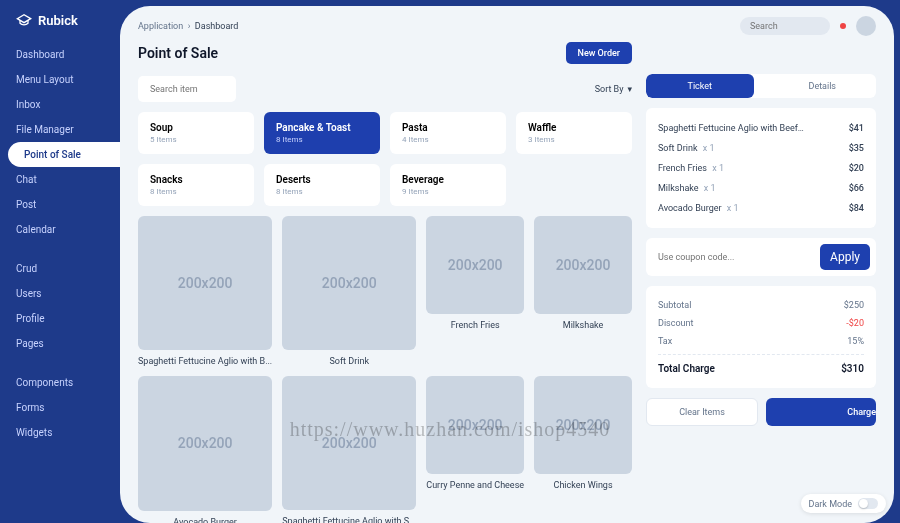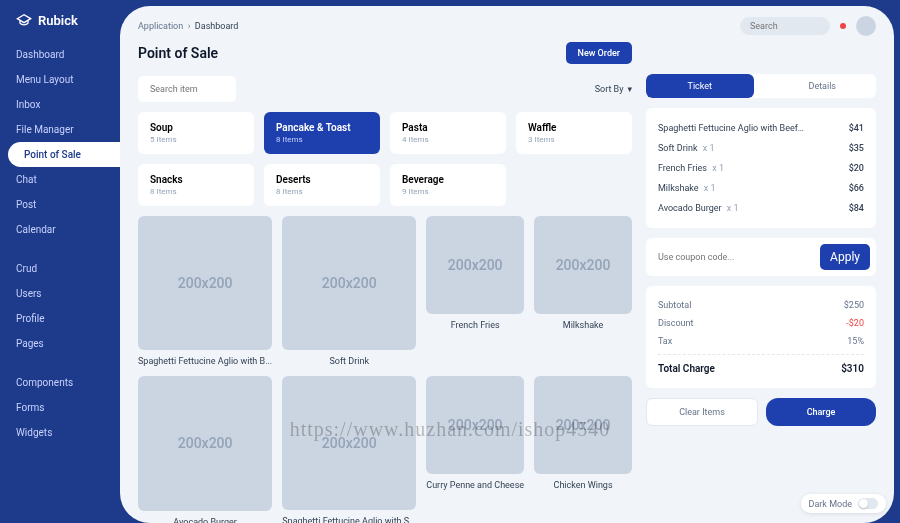--- a/index.html
+++ b/index.html
@@ -51,21 +51,21 @@
 .ticket-price { color: #334155; font-weight: 500; }
 .coupon-box { background: #fff; border-radius: 6px; padding: 6px; display: flex; gap: 6px; }
 .coupon-input { flex: 1; border: none; font-size: 9px; padding: 4px 6px; color: #94a3b8; background: transparent; }
 .coupon-btn { background: #1e40af; color: #fff; border: none; border-radius: 5px; padding: 6px 10px; font-size: 12px; cursor: pointer; }
 .summary-box { background: #fff; border-radius: 6px; padding: 10px 12px; }
 .sum-row { display: flex; justify-content: space-between; padding: 4px 0; font-size: 9px; color: #64748b; }
 .sum-row.total { font-weight: 600; color: #0f172a; font-size: 10px; border-top: 1px dashed #e2e8f0; margin-top: 4px; padding-top: 8px; }
 .discount-val { color: #ef4444; }
 .action-row { display: flex; gap: 8px; }
 .btn-outline { flex: 1; background: #fff; border: 1px solid #e2e8f0; color: #64748b; border-radius: 6px; padding: 8px 0; font-size: 9px; cursor: pointer; }
-.btn-charge { flex: 1; background: #1e40af; color: #fff; border: none; border-radius: 12px; padding: 8px 0; font-size: 9px; cursor: pointer; font-weight: 500; }
+.btn-charge { flex: 1; background: #1e40af; color: #fff; border: none; border-radius: 6px; padding: 8px 0; font-size: 9px; cursor: pointer; font-weight: 500; text-align: right; }
 .darkmode { position: absolute; bottom: 10px; right: 14px; background: #fff; border-radius: 14px; padding: 4px 8px; display: flex; align-items: center; gap: 6px; font-size: 9px; color: #64748b; box-shadow: 0 1px 4px rgba(0,0,0,0.1); }
 .toggle { width: 20px; height: 11px; background: #e2e8f0; border-radius: 10px; position: relative; }
 .toggle::after { content: ''; position: absolute; width: 9px; height: 9px; background: #fff; border-radius: 50%; top: 1px; left: 1px; box-shadow: 0 1px 2px rgba(0,0,0,0.2); }
 .watermark { position: absolute; top: 418px; left: 50%; transform: translateX(-50%); font-size: 20px; color: rgba(0,0,0,0.25); font-family: serif; letter-spacing: 1px; pointer-events: none; white-space: nowrap; }
 </style>
 </head>
 <body>
 
 <div class="app">
   <aside class="sidebar">

